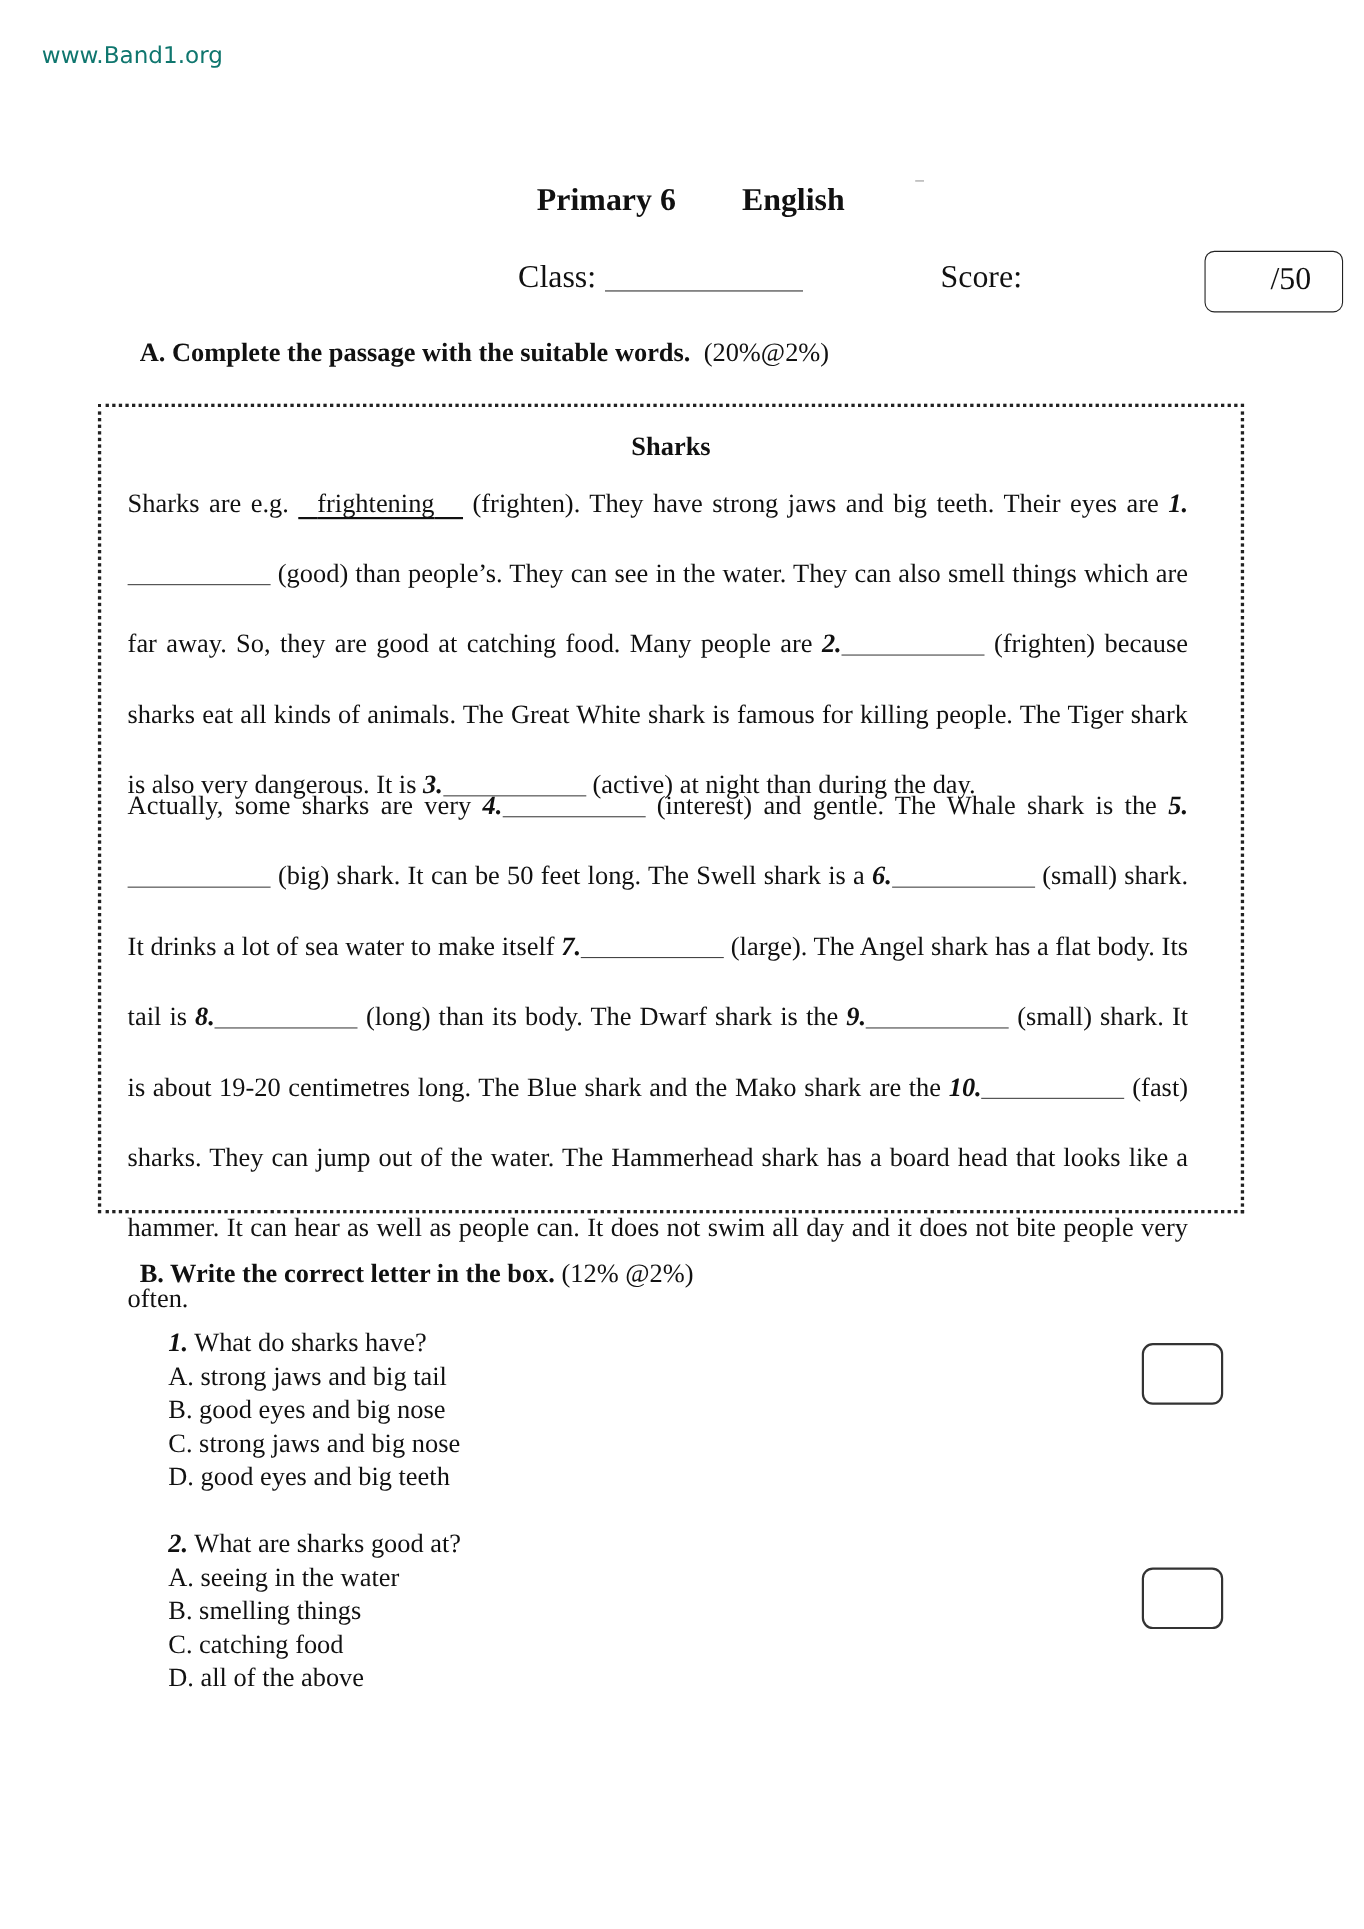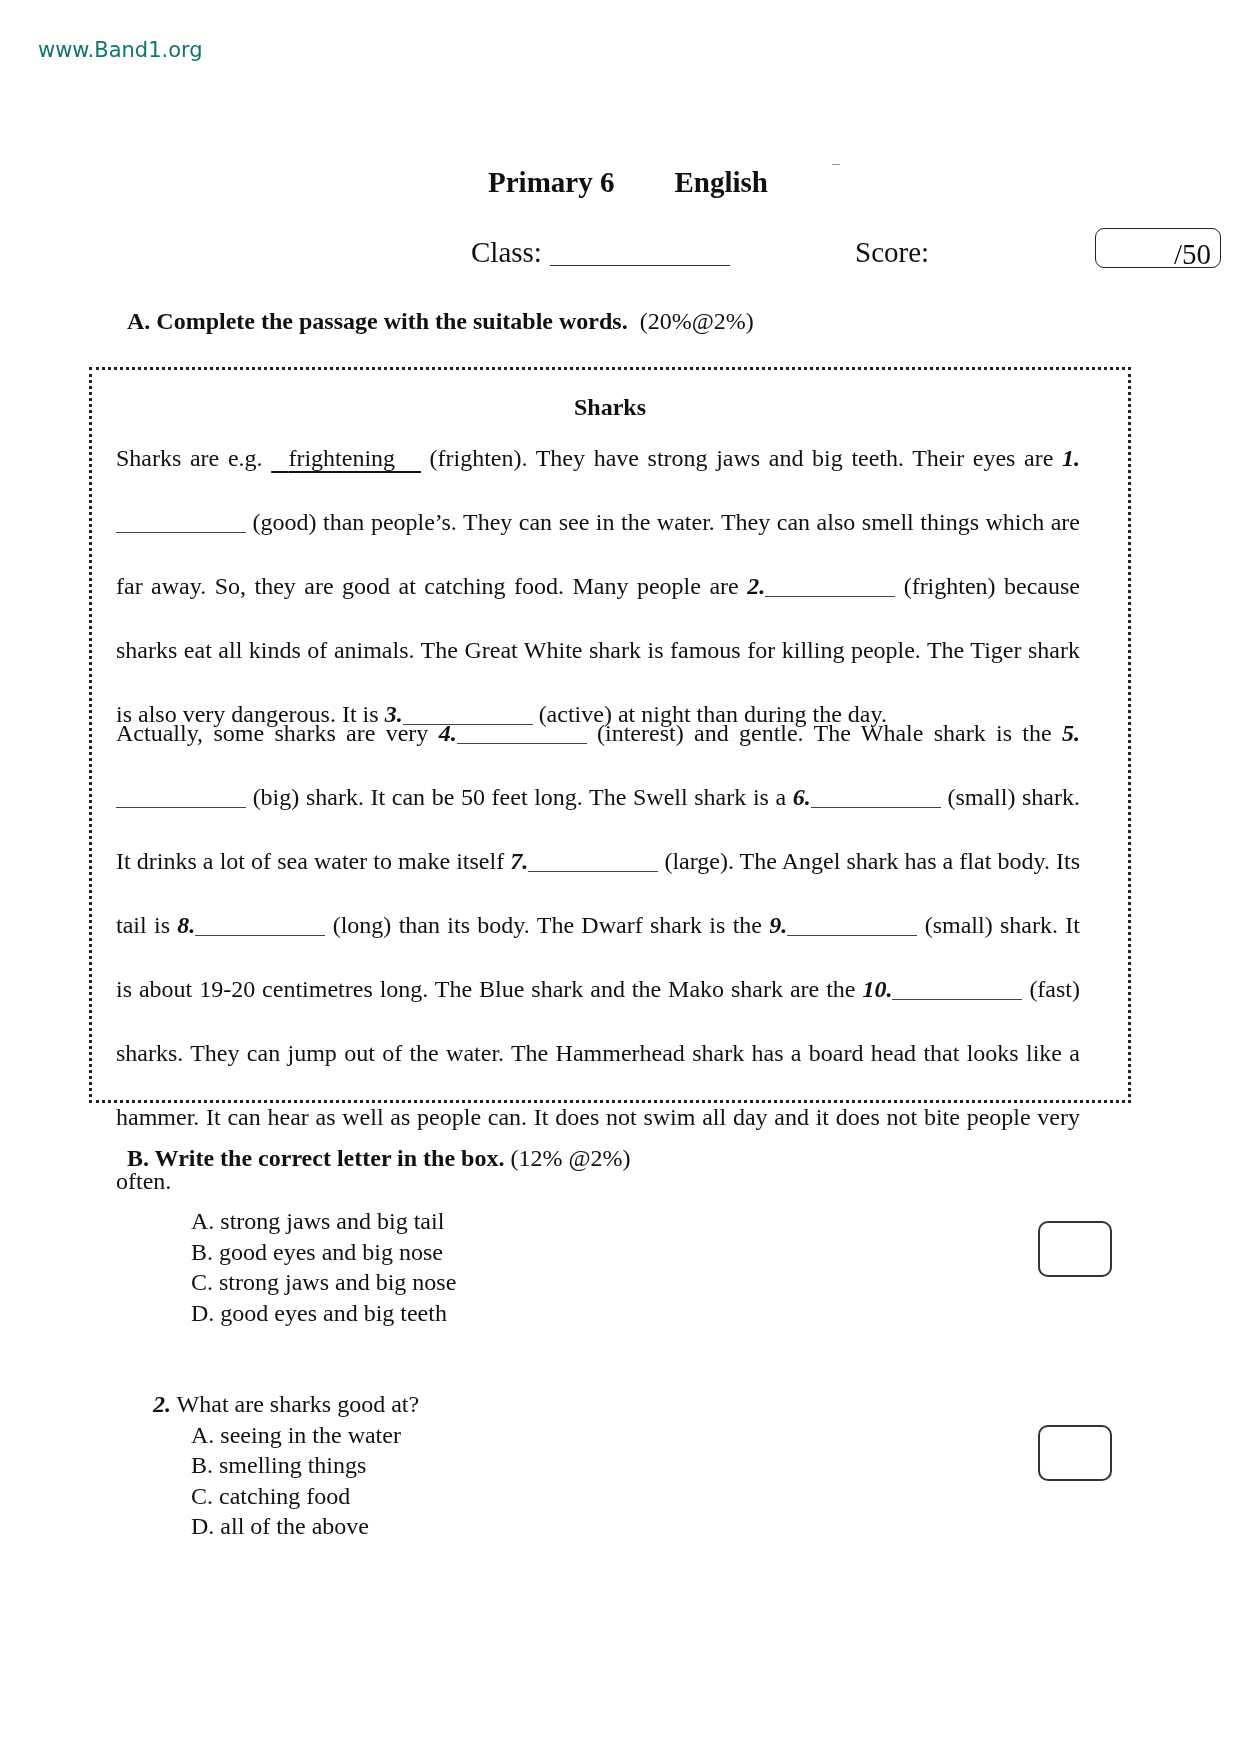--- a/index.html
+++ b/index.html
@@ -24,23 +24,23 @@
     position: absolute; top: 236px; left: 127px; width: 1000px; height: 56px;
     font-size: 29px;
   }
   .meta-item { position: absolute; top: 0; white-space: nowrap; }
   .meta-item .lbl { display: inline-block; }
   .meta-item .blank {
     display: inline-block; border-bottom: 1.5px solid #333; vertical-align: -4px;
     height: 22px; margin-left: 8px;
   }
   .score-box {
-    position: absolute; left: 968px; top: -8px; width: 126px; height: 40px;
+    position: absolute; left: 968px; top: -8px; width: 126px; height: 56px;
     border: 1.6px solid #222; border-radius: 9px; box-sizing: border-box;
-    text-align: right; padding-right: 9px; line-height: 50px; font-size: 29px;
+    text-align: right; padding-right: 28px; line-height: 50px; font-size: 29px;
   }
   .section-head {
     position: absolute; left: 127px; font-size: 24px;
   }
   .section-head b { font-weight: bold; text-align: center; }
   .passage-box {
     position: absolute; left: 89px; top: 367px; width: 1042px; height: 736px;
     border: 3px dotted #222; box-sizing: border-box;
   }
   .passage-title {
@@ -54,21 +54,21 @@
   .para .gap {
     display: inline-block; border-bottom: 1.3px solid #444; width: 130px;
     height: 22px; vertical-align: -3px;
   }
   .para .num { font-weight: bold; font-style: italic; }
   .para .eg-answer { text-decoration: underline; text-underline-offset: 5px; }
   .p1 { top: 56px; }
   .p2 { top: 331px; }
   .question { position: absolute; left: 153px; font-size: 24px; line-height: 30.5px; }
   .question .qnum { font-weight: bold; font-style: italic; }
-  .question .opt { margin-left: 38px; }
+  .question .opt { }
   .answer-box {
     position: absolute; left: 1038px; width: 74px; height: 56px;
     border: 2px solid #333; border-radius: 10px; box-sizing: border-box;
   }
 </style>
 </head>
 <body>
 
 <div class="site">www.Band1.org</div>
 <div class="stray-dash"></div>
@@ -123,20 +123,21 @@
     <span class="num">10.</span><span class="gap"></span>
     <span>(fast) sharks. They can jump out of the water. The Hammerhead shark has a board head that looks like a hammer. It can hear as well as people can. It does not swim all day and it does not bite people very often.</span>
   </div>
 </div>
 
 <div class="section-head" style="top:1145px">
   <b>B. Write the correct letter in the box.</b> <span>(12% @2%)</span>
 </div>
 
 <div class="question" style="top:1206px">
+  <div><span class="qnum">1.</span> <span>What do sharks have?</span></div>
   <div class="opt">A. strong jaws and big tail</div>
   <div class="opt">B. good eyes and big nose</div>
   <div class="opt">C. strong jaws and big nose</div>
   <div class="opt">D. good eyes and big teeth</div>
 </div>
 <div class="answer-box" style="top:1221px"></div>
 
 <div class="question" style="top:1389px">
   <div><span class="qnum">2.</span> <span>What are sharks good at?</span></div>
   <div class="opt">A. seeing in the water</div>

